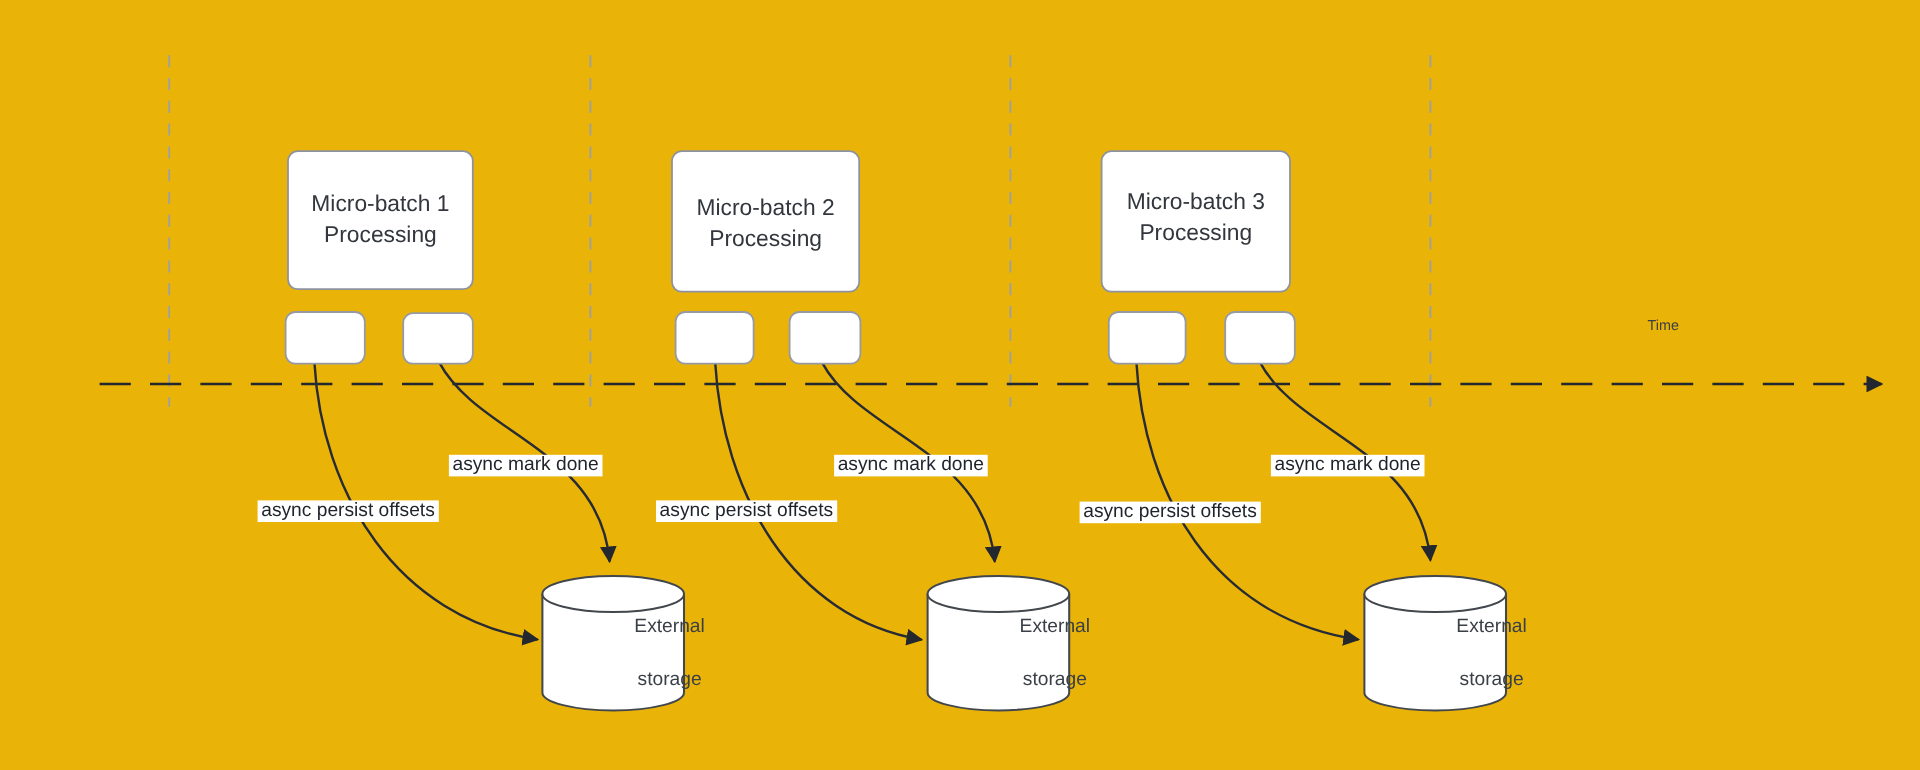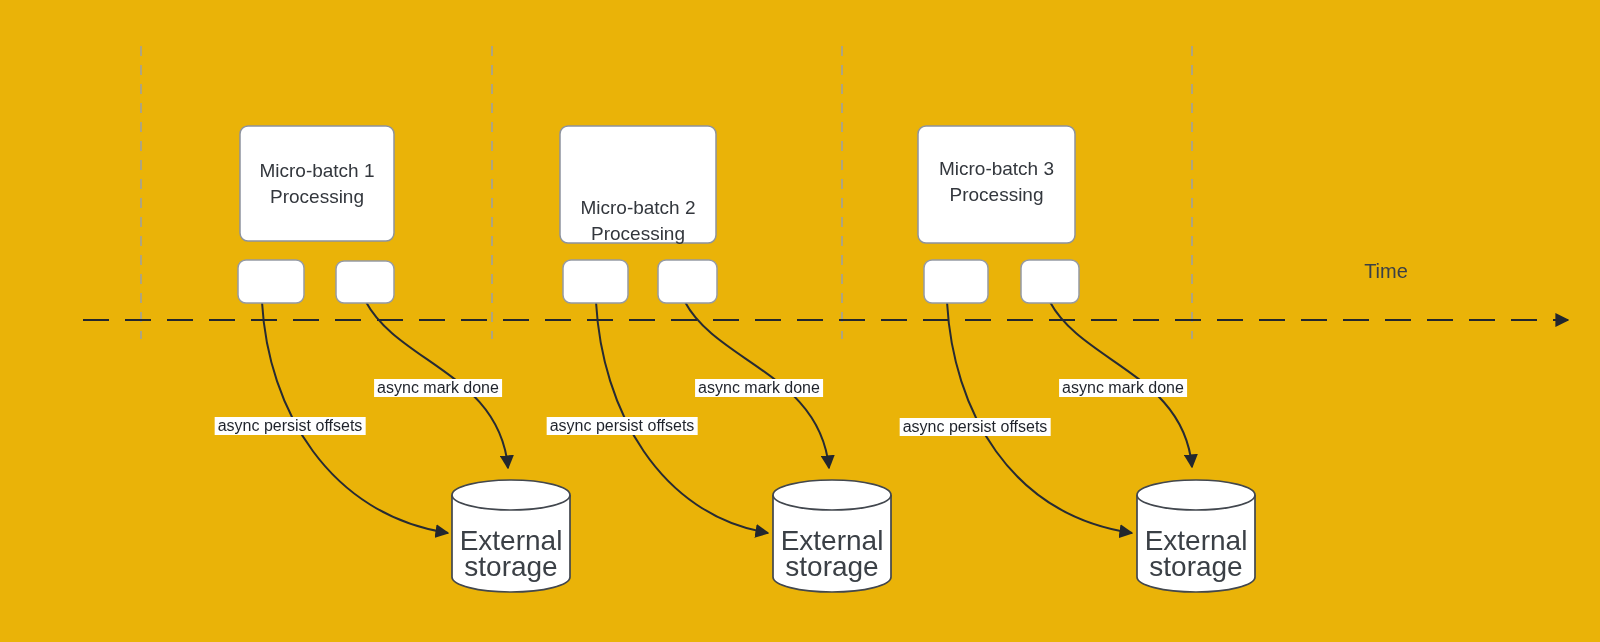--- a/index.html
+++ b/index.html
@@ -23,41 +23,42 @@
     color: #33373d;
     font-size: 19px;
     line-height: 26px;
     pointer-events: none;
   }
   .cyl-label {
     position: absolute;
     display: flex;
     flex-direction: column;
     align-items: center;
-    justify-content: flex-end;
+    justify-content: space-between;
     text-align: center;
     color: #3b4046;
-    font-size: 28px;
+    font-size: 16px;
     line-height: 26px;
     pointer-events: none;
+    padding-left: 47px;
   }
   .edge-label {
     position: absolute;
     transform: translate(-50%, -50%);
     font-size: 16px;
     font-weight: normal;
     color: #1f232b;
     background: #ffffff;
     padding: 0 3px;
     white-space: nowrap;
   }
   .time-label {
     position: absolute;
     transform: translate(-50%, -50%);
-    font-size: 20px;
+    font-size: 12px;
     color: #3b4046;
     white-space: nowrap;
   }
 </style>
 </head>
 <body>
 
 <div id="canvas">
 
   <svg id="diagram-svg" width="1600" height="642" viewBox="0 0 1600 642">
@@ -120,21 +121,21 @@
     <span>Micro-batch 1</span>
     <span>Processing</span>
   </div>
   <div class="edge-label" style="left:290px; top:426px;">async persist offsets</div>
   <div class="edge-label" style="left:438px; top:388px;">async mark done</div>
   <div class="cyl-label" style="left:452px; top:510px; width:118px; height:70px;">
     <span>External</span>
     <span>storage</span>
   </div>
 
-  <div class="node-label" style="left:560px; top:126px; width:156px; height:121px;justify-content:flex-end;">
+  <div class="node-label" style="left:560px; top:126px; width:156px; height:121px;">
     <span>Micro-batch 2</span>
     <span>Processing</span>
   </div>
   <div class="edge-label" style="left:622px; top:426px;">async persist offsets</div>
   <div class="edge-label" style="left:759px; top:388px;">async mark done</div>
   <div class="cyl-label" style="left:773px; top:510px; width:118px; height:70px;">
     <span>External</span>
     <span>storage</span>
   </div>
 

